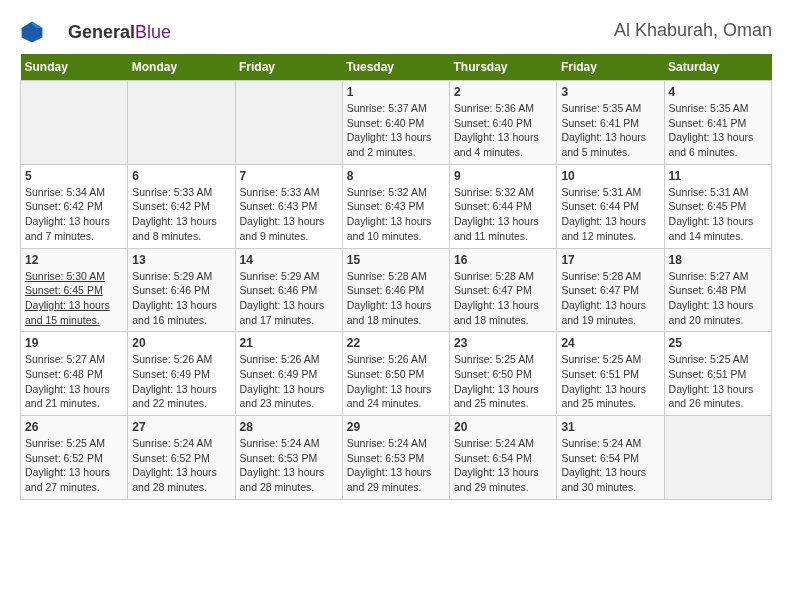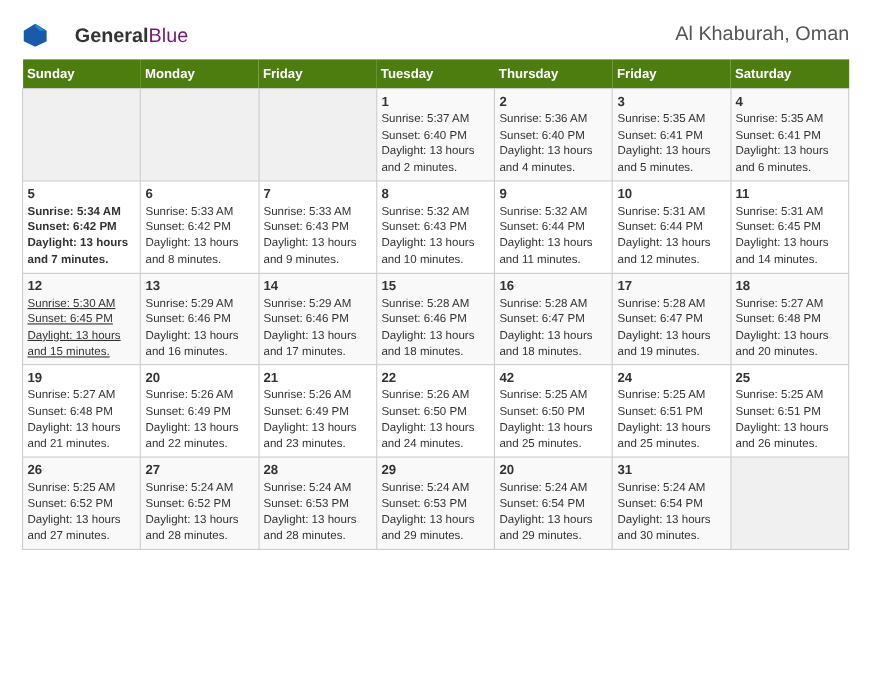--- a/index.html
+++ b/index.html
@@ -143,21 +143,21 @@
         <td>
           <div class="day-number">4</div>
           <div class="day-info" style="white-space: pre-line;">Sunrise: 5:35 AM
 Sunset: 6:41 PM
 Daylight: 13 hours and 6 minutes.</div>
         </td>
       </tr>
       <tr>
         <td>
           <div class="day-number">5</div>
-          <div class="day-info" style="white-space: pre-line; font-weight: bold;">Sunrise: 5:34 AM
+          <div class="day-info" style="white-space: pre-line;">Sunrise: 5:34 AM
 Sunset: 6:42 PM
 Daylight: 13 hours and 7 minutes.</div>
         </td>
         <td>
           <div class="day-number">6</div>
           <div class="day-info" style="white-space: pre-line;">Sunrise: 5:33 AM
 Sunset: 6:42 PM
 Daylight: 13 hours and 8 minutes.</div>
         </td>
         <td>
@@ -254,21 +254,21 @@
 Sunset: 6:49 PM
 Daylight: 13 hours and 23 minutes.</div>
         </td>
         <td>
           <div class="day-number">22</div>
           <div class="day-info" style="white-space: pre-line;">Sunrise: 5:26 AM
 Sunset: 6:50 PM
 Daylight: 13 hours and 24 minutes.</div>
         </td>
         <td>
-          <div class="day-number">42</div>
+          <div class="day-number">23</div>
           <div class="day-info" style="white-space: pre-line;">Sunrise: 5:25 AM
 Sunset: 6:50 PM
 Daylight: 13 hours and 25 minutes.</div>
         </td>
         <td>
           <div class="day-number">24</div>
           <div class="day-info" style="white-space: pre-line;">Sunrise: 5:25 AM
 Sunset: 6:51 PM
 Daylight: 13 hours and 25 minutes.</div>
         </td>

